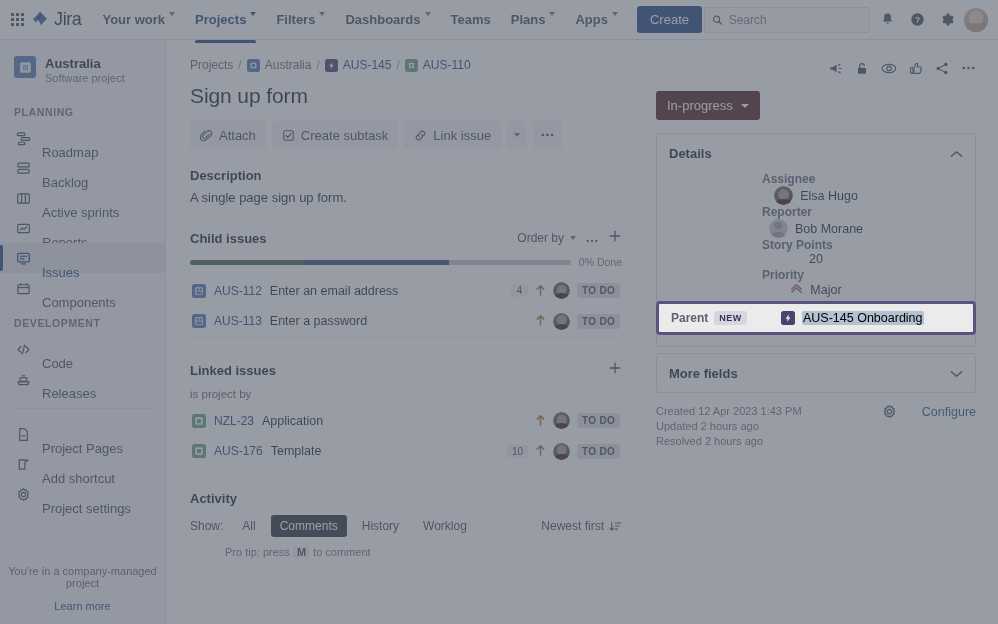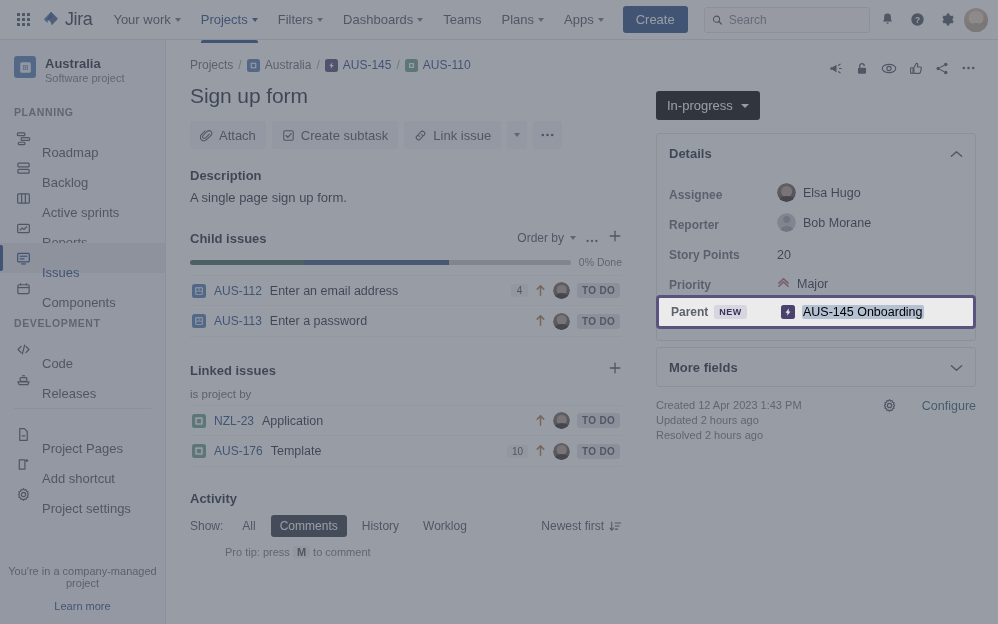--- a/index.html
+++ b/index.html
@@ -32,22 +32,23 @@
     z-index: 20;
   }
   .appsw { width: 26px; height: 26px; display: flex; align-items: center; justify-content: center; border-radius: 3px; }
   .grid9 { display: grid; grid-template-columns: repeat(3,3px); grid-template-rows: repeat(3,3px); gap: 2px; }
   .grid9 i { background: #42526e; width: 3px; height: 3px; border-radius: 0.5px; display: block; }
   .logo { display: flex; align-items: center; gap: 4px; margin-left: 4px; margin-right: 10px; }
   .logo-mark { width: 19px; height: 19px; position: relative; }
   .logo-txt { font-size: 18px; color: #253858; letter-spacing: -0.4px; font-weight: 400; }
   .navlink {
     font-size: 13px; color: #42526e; padding: 7px 9px; border-radius: 3px;
-    display: flex; align-items: center; gap: 4px; white-space: nowrap; cursor: pointer;
+    display: flex; align-items: flex-start; gap: 4px; white-space: nowrap; cursor: pointer;
     position: relative;
+    font-weight: bold;
   }
   .navlink.active { color: #0052cc; }
   .navlink.active::after {
     content: ""; position: absolute; left: 9px; right: 9px; bottom: -9px; height: 3px;
     background: #0052cc; border-radius: 2px 2px 0 0;
   }
   .caret { width: 0; height: 0; border-left: 3.5px solid transparent; border-right: 3.5px solid transparent; border-top: 4px solid #6b778c; }
   .create-btn {
     background: #0052cc; color: #fff; font-size: 13px; font-weight: 500;
     padding: 6px 13px; border-radius: 3px; border: none; cursor: pointer; margin-left: 8px;
@@ -180,31 +181,31 @@
   .c-box input { border: none; outline: none; font-size: 12.5px; color: #172b4d; width: 100%; background: transparent; font-family: inherit; }
   .c-box input::placeholder { color: #7a869a; }
   .protip { font-size: 11px; color: #6b778c; margin-top: 9px; margin-left: 35px; }
   .protip .kbd { background: #f0f1f4; border-radius: 2px; padding: 0 4px; font-weight: 700; color: #42526e; }
 
   
   .rightcol { position: absolute; right: 22px; top: 18px; width: 320px; }
   .r-actions { display: flex; justify-content: flex-end; gap: 12px; align-items: center; height: 20px; }
   .r-actions .ia { cursor: pointer; display:flex; align-items:center; justify-content:center; }
   .status-btn {
-    margin-top: 13px; background: #000000; color: #fff; font-size: 13px; font-weight: 500;
+    margin-top: 13px; background: #7f1d1d; color: #fff; font-size: 13px; font-weight: 500;
     border: none; border-radius: 3px; padding: 7px 11px; display: inline-flex; align-items: center;
     gap: 8px; cursor: pointer; font-family: inherit;
   }
   .caret-w { width: 0; height: 0; border-left: 4px solid transparent; border-right: 4px solid transparent; border-top: 4.5px solid #fff; }
   .panel { margin-top: 13px; border: 1px solid #dfe1e6; border-radius: 3px; background: #fff; }
   .panel-head { display: flex; align-items: center; padding: 10px 12px; cursor: pointer; }
   .panel-head .t { font-size: 13px; font-weight: 600; color: #172b4d; }
   .panel-head .ch { margin-left: auto; }
   .panel-body { padding: 0 12px 11px 12px; }
-  .field { display: flex; align-items: flex-end; min-height: 30px; }
+  .field { display: flex; align-items: center; min-height: 30px; flex-direction: column; }
   .f-lbl { width: 108px; font-size: 12px; color: #5e6c84; font-weight: 600; flex: none; }
   .f-val { font-size: 12.5px; color: #172b4d; display: flex; align-items: center; gap: 7px; }
   .f-val .lnk { color: #000000; }
   .parent-row {
     margin: 3px -13px 0 -13px; background: #fff; border: 3px solid #6554c0; border-radius: 4px;
     display: flex; align-items: center; padding: 7px 12px; position: relative; z-index: 61;
   }
   .newbadge {
     font-size: 9px; font-weight: 700; color: #403294; background: #eae6ff;
     border-radius: 3px; padding: 2px 5px; letter-spacing: 0.4px; margin-left: 6px;

